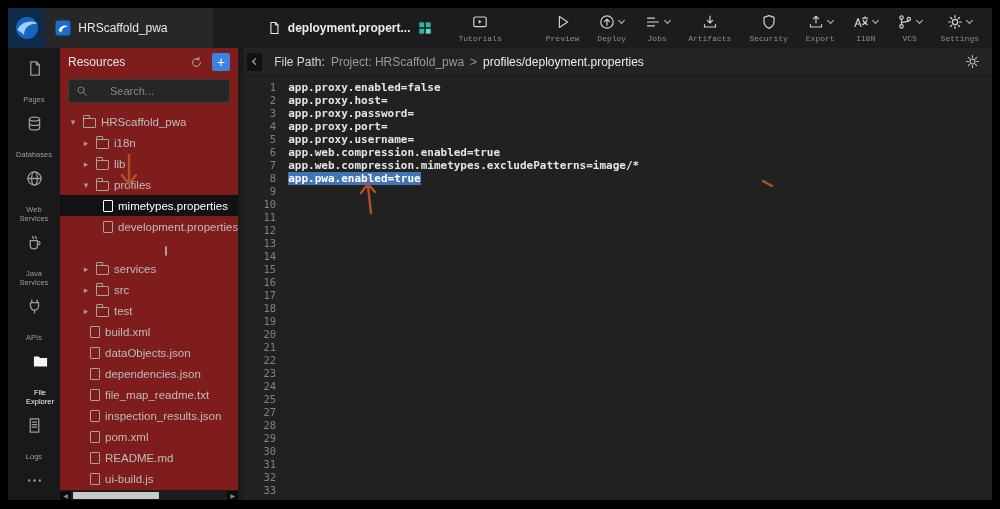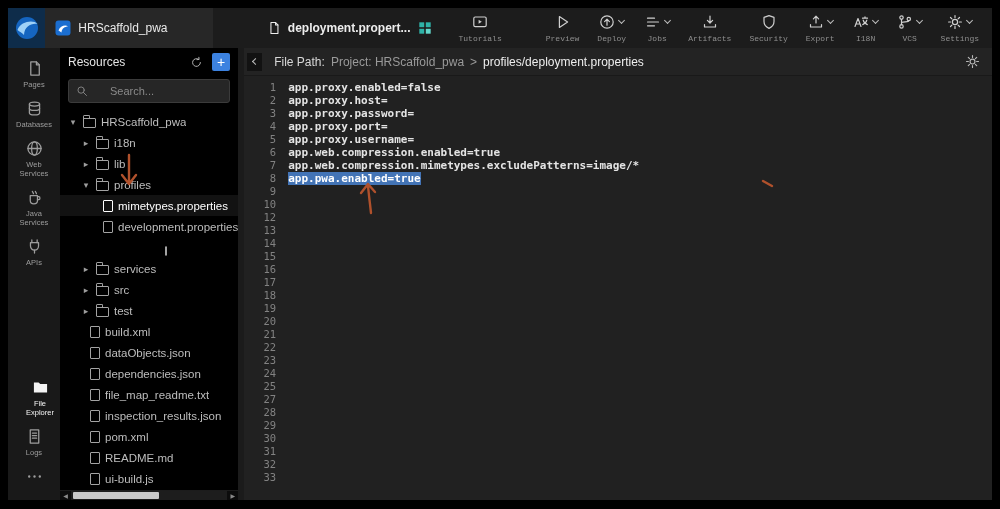--- a/index.html
+++ b/index.html
@@ -28,27 +28,27 @@
   .chev{width:5px;height:5px;border-right:1.4px solid currentColor;border-bottom:1.4px solid currentColor;
     transform:rotate(45deg);margin-top:-3px;display:inline-block;color:#bdbdbd;}
   .chev.left{transform:rotate(135deg);margin-top:0;margin-left:2px;}
 
   
   .body{flex:1;display:flex;min-height:0;}
 
   
   .rail{flex:0 0 40px;background:#191919;display:flex;flex-direction:column;align-items:center;
     padding:7px 0 6px;}
-  .rail-item{width:40px;display:flex;flex-direction:column;align-items:center;gap:3px;
+  .rail-item{width:40px;display:flex;flex-direction:column;align-items:center;gap:18px;
     color:#9d9d9d;font-size:7.5px;text-align:center;line-height:1.2;padding:5px 0 6px;cursor:pointer;}
   .rail-item.active{color:#f4f4f4;margin-left:12px;}
   .rail-spacer{flex:1;}
 
   
-  .resources{flex:0 0 178px;background:#000000;display:flex;flex-direction:column;
+  .resources{flex:0 0 178px;background:#7f1d1d;display:flex;flex-direction:column;
     border-right:6px solid #1b1b1b;min-height:0;}
   .res-header{flex:0 0 28px;display:flex;align-items:center;gap:9px;padding:0 8px;}
   .res-title{font-size:12px;color:#e4e4e4;flex:1;}
   .res-refresh{color:#b5b5b5;cursor:pointer;}
   .add-btn{width:18px;height:18px;background:#3c82e0;color:#fff;border:none;border-radius:2px;
     font-size:14px;line-height:1;display:flex;align-items:center;justify-content:center;cursor:pointer;}
   .search-box{margin:3px 8px 8px;flex:0 0 24px;display:flex;gap:22px;
     background:#262626;border:1px solid #3b3b3b;border-radius:3px;padding:0 7px;color:#8a8a8a;}
   .search-box input{background:transparent;border:none;outline:none;color:#ddd;font-size:11px;width:112px;}
   .search-box input::placeholder{color:#8a8a8a;}
@@ -508,20 +508,24 @@
             </div>
             <div class="code-line">
               <span class="ln">9</span>
               <span class="ct"></span>
             </div>
             <div class="code-line">
               <span class="ln">10</span>
               <span class="ct"></span>
             </div>
             <div class="code-line">
+              <span class="ln">11</span>
+              <span class="ct"></span>
+            </div>
+            <div class="code-line">
               <span class="ln">12</span>
               <span class="ct"></span>
             </div>
             <div class="code-line">
               <span class="ln">13</span>
               <span class="ct"></span>
             </div>
             <div class="code-line">
               <span class="ln">14</span>
               <span class="ct"></span>

